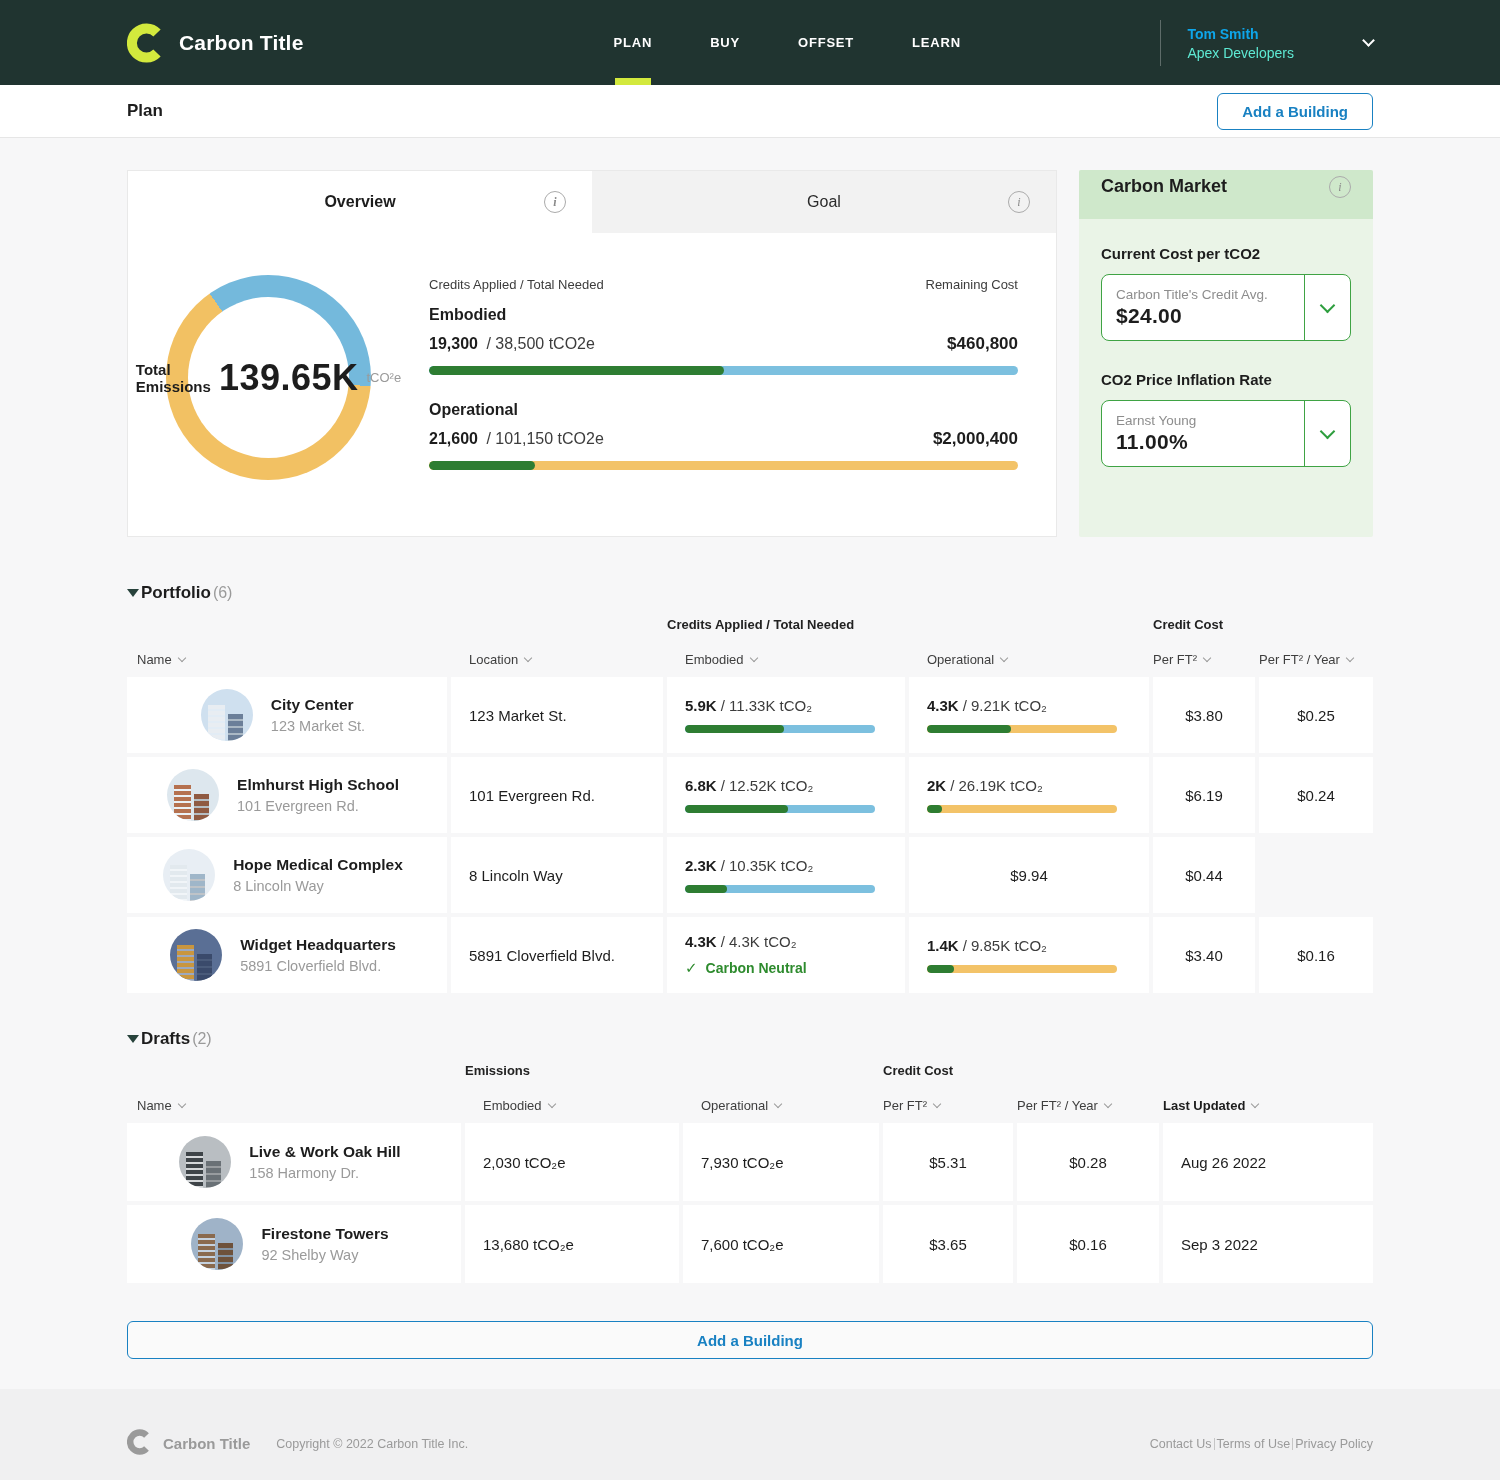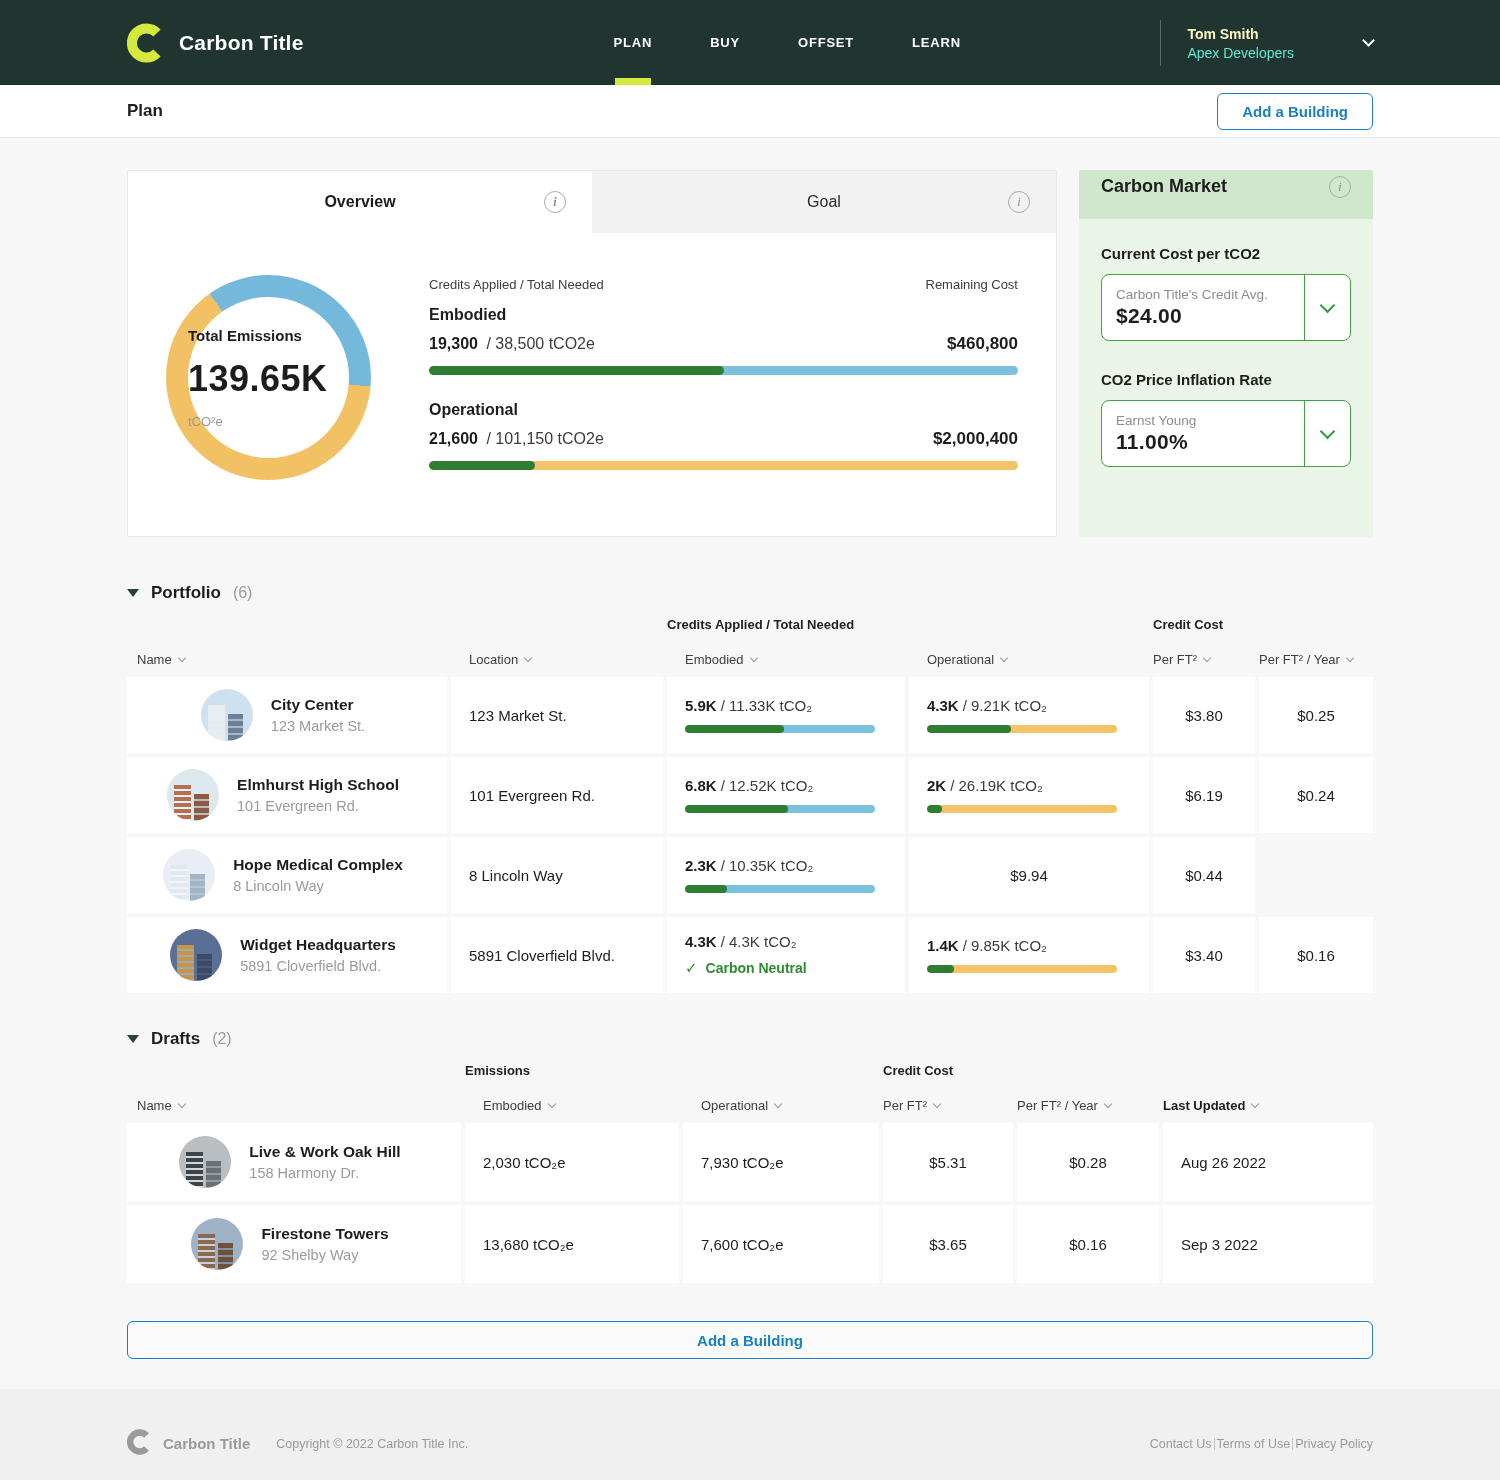--- a/index.html
+++ b/index.html
@@ -14,41 +14,41 @@
   
   .topnav{height:85px;background:var(--headerbg);display:flex;align-items:center;}
   .topnav-inner{width:1246px;margin:0 auto;display:flex;align-items:center;height:100%;}
   .logo{display:flex;align-items:center;gap:12px;}
   .logo svg{display:block;}
   .logo-text{color:#fff;font-size:21px;font-weight:bold;letter-spacing:.2px;}
   .nav-items{display:flex;gap:58px;margin-left:310px;height:100%;align-items:center;}
   .nav-item{position:relative;color:#fff;font-size:13px;font-weight:bold;letter-spacing:.8px;height:100%;display:flex;align-items:center;cursor:pointer;}
   .nav-item.active::after{content:"";position:absolute;bottom:0;left:50%;transform:translateX(-50%);width:36px;height:7px;background:var(--lime);}
   .user-menu{margin-left:auto;display:flex;align-items:center;gap:70px;border-left:1px solid rgba(255,255,255,.28);padding-left:26px;height:46px;cursor:pointer;}
-  .user-name{color:#fef9c3;font-size:14px;font-weight:bold;line-height:1.45;}
+  .user-name{color:#0ea5e9;font-size:14px;font-weight:bold;line-height:1.45;}
   .user-org{color:#5eead4;font-size:14px;font-weight:normal;}
   .chev{width:9px;height:9px;border-right:2px solid #fff;border-bottom:2px solid #fff;transform:rotate(45deg);margin-top:-4px;}
 
   
   .subheader{height:53px;background:#fff;border-bottom:1px solid #e6e6e6;display:flex;align-items:center;}
   .subheader-inner{width:1246px;margin:0 auto;display:flex;align-items:center;justify-content:space-between;}
   .page-title{font-size:17px;font-weight:bold;}
   .btn-outline{border:1.5px solid var(--accent);color:var(--accent);background:#fff;font-size:15px;font-weight:bold;border-radius:6px;padding:9px 24px;cursor:pointer;font-family:inherit;}
 
   
   .top-row{display:flex;gap:22px;margin-top:32px;}
   .overview-card{width:930px;background:#fff;border:1px solid #e9e9e9;}
   .tabs{display:flex;height:62px;}
   .tab{flex:1;display:flex;align-items:center;justify-content:center;position:relative;font-size:16px;cursor:pointer;}
   .tab.active{background:#fff;font-weight:bold;}
   .tab.inactive{background:#f2f2f2;color:#2a2a2a;}
   .info-icon{position:absolute;right:26px;top:50%;transform:translateY(-50%);width:22px;height:22px;border:1.5px solid #ababab;border-radius:50%;color:#8a8a8a;font-size:12px;display:flex;align-items:center;justify-content:center;font-family:"Liberation Serif","DejaVu Serif",serif;font-style:italic;cursor:pointer;}
   .overview-body{display:flex;padding:42px 38px 40px 38px;gap:58px;}
   .donut-wrap{width:205px;height:205px;border-radius:50%;position:relative;flex:0 0 auto;}
-  .donut-hole{position:absolute;inset:22px;background:#fff;border-radius:50%;display:flex;flex-direction:column;justify-content:center;gap:14px;}
+  .donut-hole{position:absolute;inset:22px;background:#fff;border-radius:50%;display:flex;flex-direction:row;align-items:center;justify-content:center;gap:8px;}
   .donut-label{font-size:15px;font-weight:bold;}
   .donut-value{font-size:36px;font-weight:bold;letter-spacing:.5px;}
   .donut-unit{font-size:13px;color:#9a9a9a;}
   .ov-right{flex:1;padding-top:2px;}
   .ov-col-labels{display:flex;justify-content:space-between;font-size:13px;color:#3c3c3c;margin-bottom:14px;}
   .ov-section{margin-bottom:26px;}
   .ov-heading{font-size:16px;font-weight:bold;margin-bottom:10px;}
   .ov-vals{display:flex;justify-content:space-between;align-items:baseline;margin-bottom:12px;}
   .val-b{font-weight:bold;font-size:16px;}
   .val-r{font-size:16px;color:#3c3c3c;margin-left:4px;}
@@ -64,21 +64,21 @@
   .market-body{padding:26px 22px;}
   .market-label{font-size:15px;font-weight:bold;margin-bottom:12px;}
   .market-select{background:#fff;border:1px solid var(--marketgreen);border-radius:8px;display:flex;align-items:stretch;margin-bottom:30px;cursor:pointer;}
   .ms-main{flex:1;padding:12px 0 12px 14px;}
   .ms-option{font-size:13.5px;color:#8d8d8d;margin-bottom:2px;}
   .ms-value{font-size:21px;font-weight:bold;letter-spacing:.3px;}
   .ms-chev{width:46px;border-left:1px solid var(--marketgreen);display:flex;align-items:center;justify-content:center;}
   .ms-chev span{width:11px;height:11px;border-right:2px solid #2e9e3e;border-bottom:2px solid #2e9e3e;transform:rotate(45deg);margin-top:-5px;}
 
   
-  .section-title{display:flex;align-items:center;gap:12px;margin-top:46px;font-size:17px;cursor:pointer;}
+  .section-title{display:flex;align-items:center;gap:2px;margin-top:46px;font-size:17px;cursor:pointer;}
   .tri{width:0;height:0;border-left:6px solid transparent;border-right:6px solid transparent;border-top:8px solid #27423b;}
   .sec-name{font-weight:bold;}
   .sec-count{color:#9a9a9a;font-size:16px;}
 
   .pgrid{display:grid;grid-template-columns:320px 212px 238px 240px 102px 1fr;column-gap:4px;}
   .dgrid{display:grid;grid-template-columns:334px 214px 196px 130px 142px 1fr;column-gap:4px;}
   .thead{margin-top:14px;}
   .group-row{height:24px;font-size:13px;font-weight:bold;color:#222;}
   .label-row{height:36px;align-items:center;font-size:13px;color:#3e3e3e;}
   .col-label{display:flex;align-items:center;gap:7px;cursor:pointer;}

